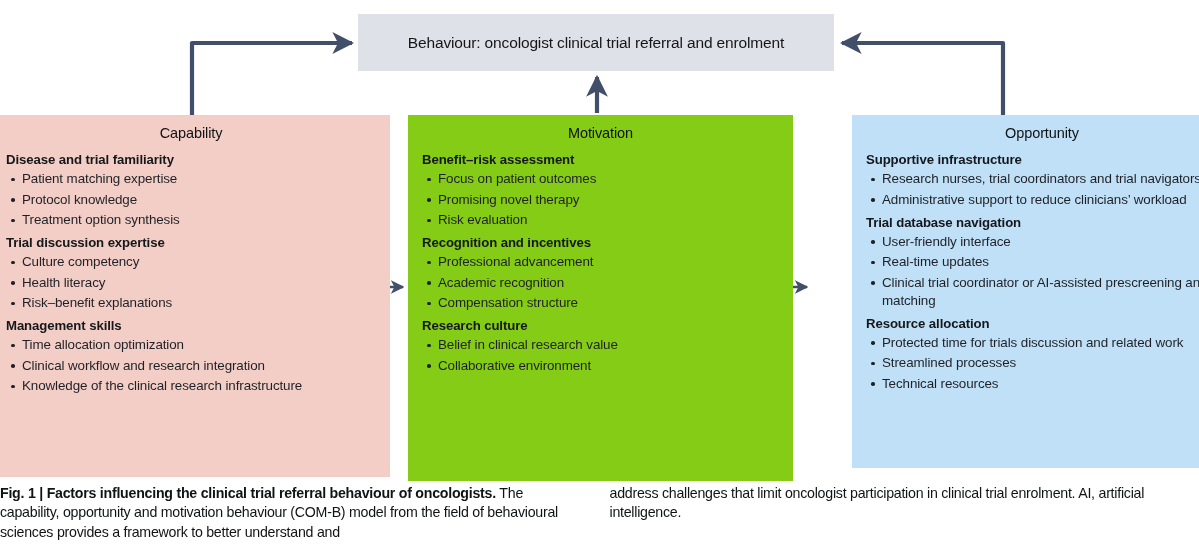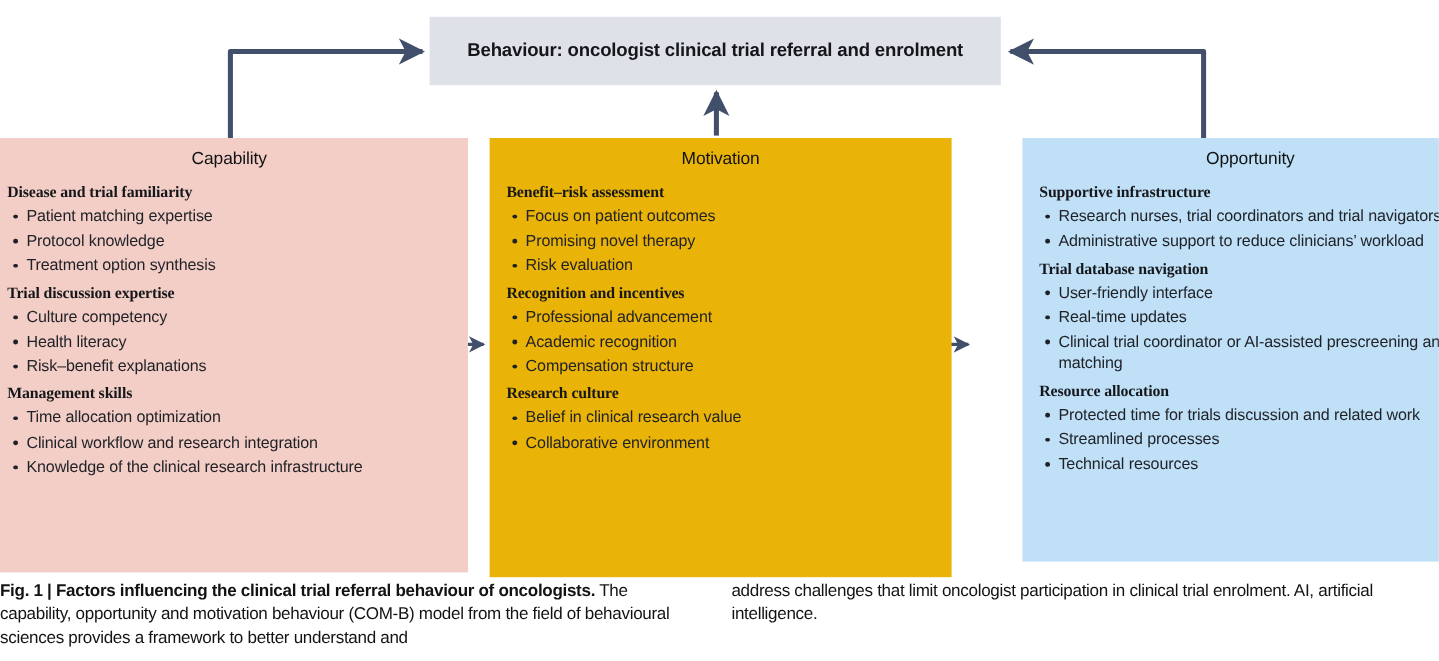--- a/index.html
+++ b/index.html
@@ -21,52 +21,51 @@
   
   .behaviour-box {
     position: absolute;
     left: 358px; top: 14px;
     width: 476px; height: 57px;
     background: #dfe1e8;
     display: flex; align-items: center; justify-content: center;
   }
   .behaviour-box .title {
     font-size: 15.5px;
-    font-weight: 700;
+    font-weight: 400;
     color: #14161a;
     letter-spacing: -0.15px;
     white-space: nowrap;
   }
 
   
   .pillar {
     position: absolute;
     top: 115px;
     padding: 10px 14px 8px 14px;
   }
   .pillar.capability  { left: -8px;  width: 398px; height: 362px; background: #f3cec6; }
-  .pillar.motivation  { left: 408px; width: 385px; height: 366px; background: #eab308; }
+  .pillar.motivation  { left: 408px; width: 385px; height: 366px; background: #84cc16; }
   .pillar.opportunity { left: 852px; width: 380px; height: 353px; background: #bfe0f7; }
 
   .pillar-title {
     text-align: center;
     font-size: 14.5px;
     font-weight: 400;
     color: #101214;
     margin-bottom: 11px;
     letter-spacing: -0.1px;
   }
   .group { margin-bottom: 6px; }
   .group-head {
     font-size: 13.2px;
     font-weight: 700;
     color: #15171b;
     margin-bottom: 3px;
     letter-spacing: -0.1px;
-    font-family: Liberation Serif, serif;
   }
   ul.items { list-style: none; }
   ul.items li {
     position: relative;
     font-size: 13.4px;
     line-height: 18px;
     color: #1f2127;
     padding-left: 16px;
     margin-bottom: 2.5px;
     letter-spacing: -0.1px;

